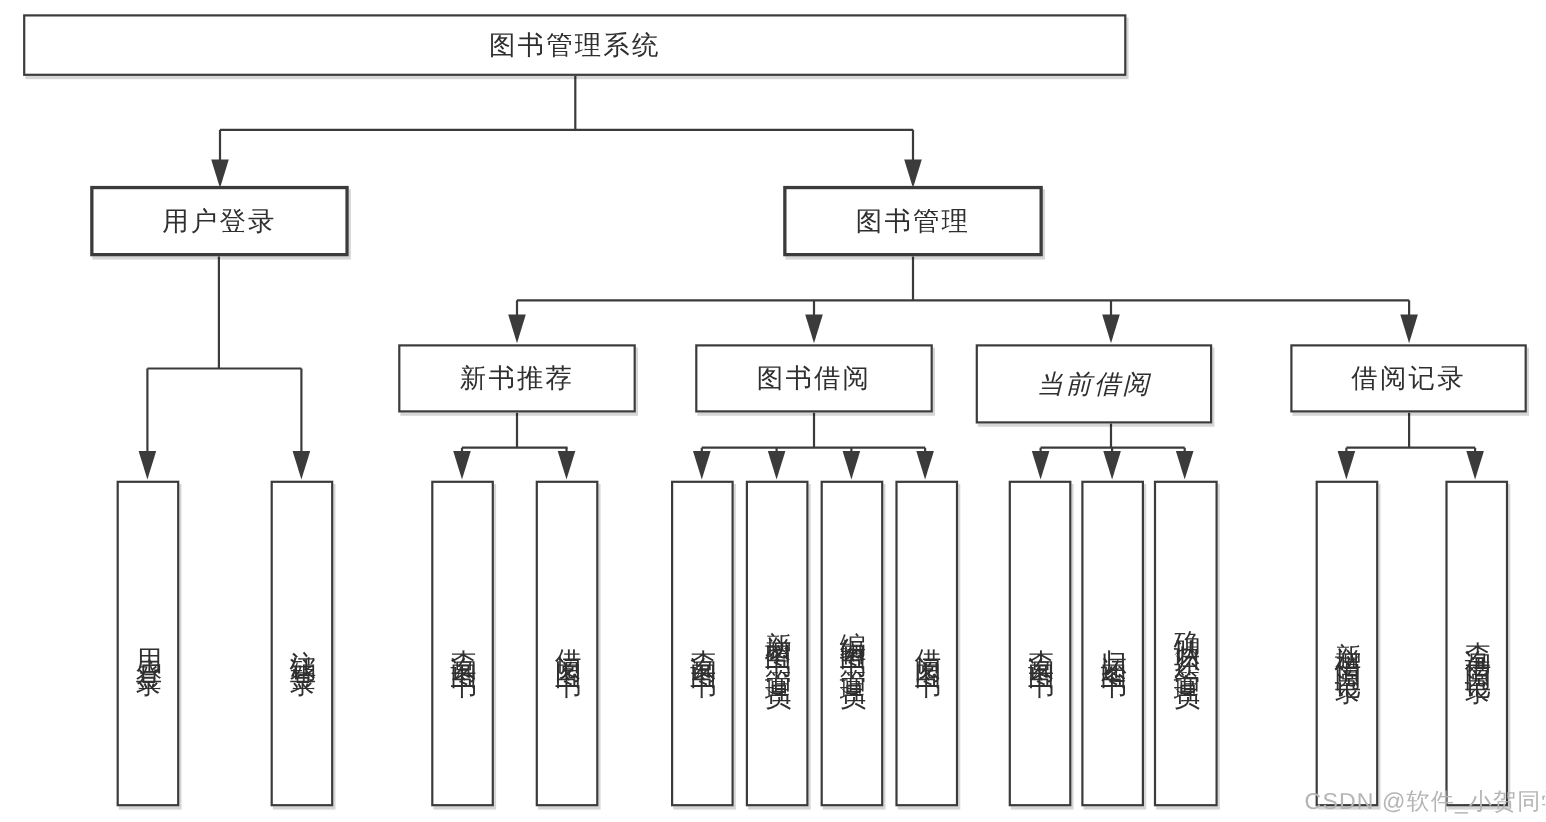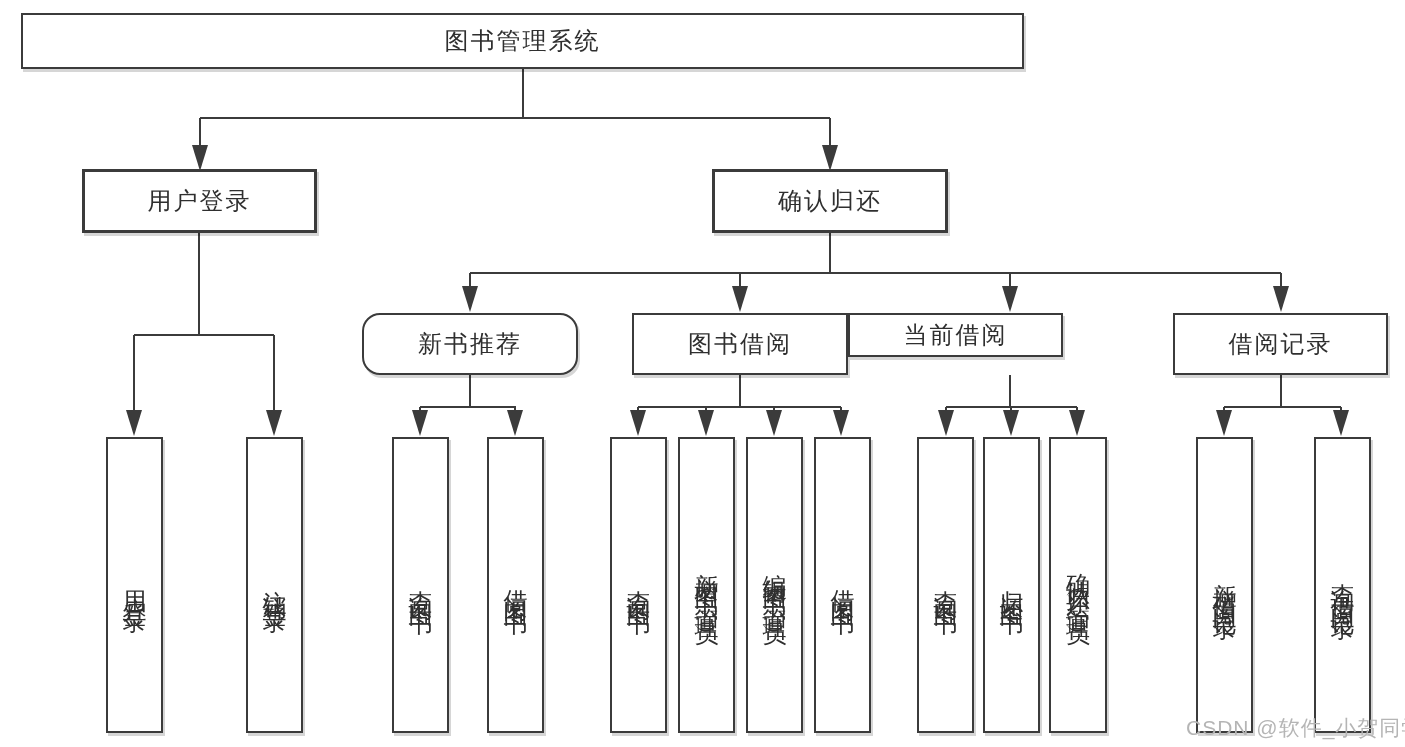--- a/index.html
+++ b/index.html
@@ -142,30 +142,30 @@
   </svg>
 
   <div class="node" style="left:21px; top:13px; width:1003px; height:56px;">
     <span class="hlabel">图书管理系统</span>
   </div>
 
   <div class="node lvl2" style="left:82px; top:169px; width:235px; height:64px;">
     <span class="hlabel">用户登录</span>
   </div>
   <div class="node lvl2" style="left:712px; top:169px; width:236px; height:64px;">
-    <span class="hlabel">确认归还</span>
-  </div>
-
-  <div class="node" style="left:362px; top:313px; width:216px; height:62px;border-radius:18px;">
+    <span class="hlabel">图书管理</span>
+  </div>
+
+  <div class="node" style="left:362px; top:313px; width:216px; height:62px;">
     <span class="hlabel">新书推荐</span>
   </div>
   <div class="node" style="left:632px; top:313px; width:216px; height:62px;text-align:center;">
     <span class="hlabel">图书借阅</span>
   </div>
-  <div class="node" style="left:848px; top:313px; width:215px; height:44px;">
+  <div class="node" style="left:887px; top:313px; width:215px; height:72px;font-style:italic;">
     <span class="hlabel">当前借阅</span>
   </div>
   <div class="node" style="left:1173px; top:313px; width:215px; height:62px;text-align:right;">
     <span class="hlabel">借阅记录</span>
   </div>
 
   <div class="leaf" style="left:106px;">
     <span class="vlabel">用户登录</span>
   </div>
   <div class="leaf" style="left:246px;">

